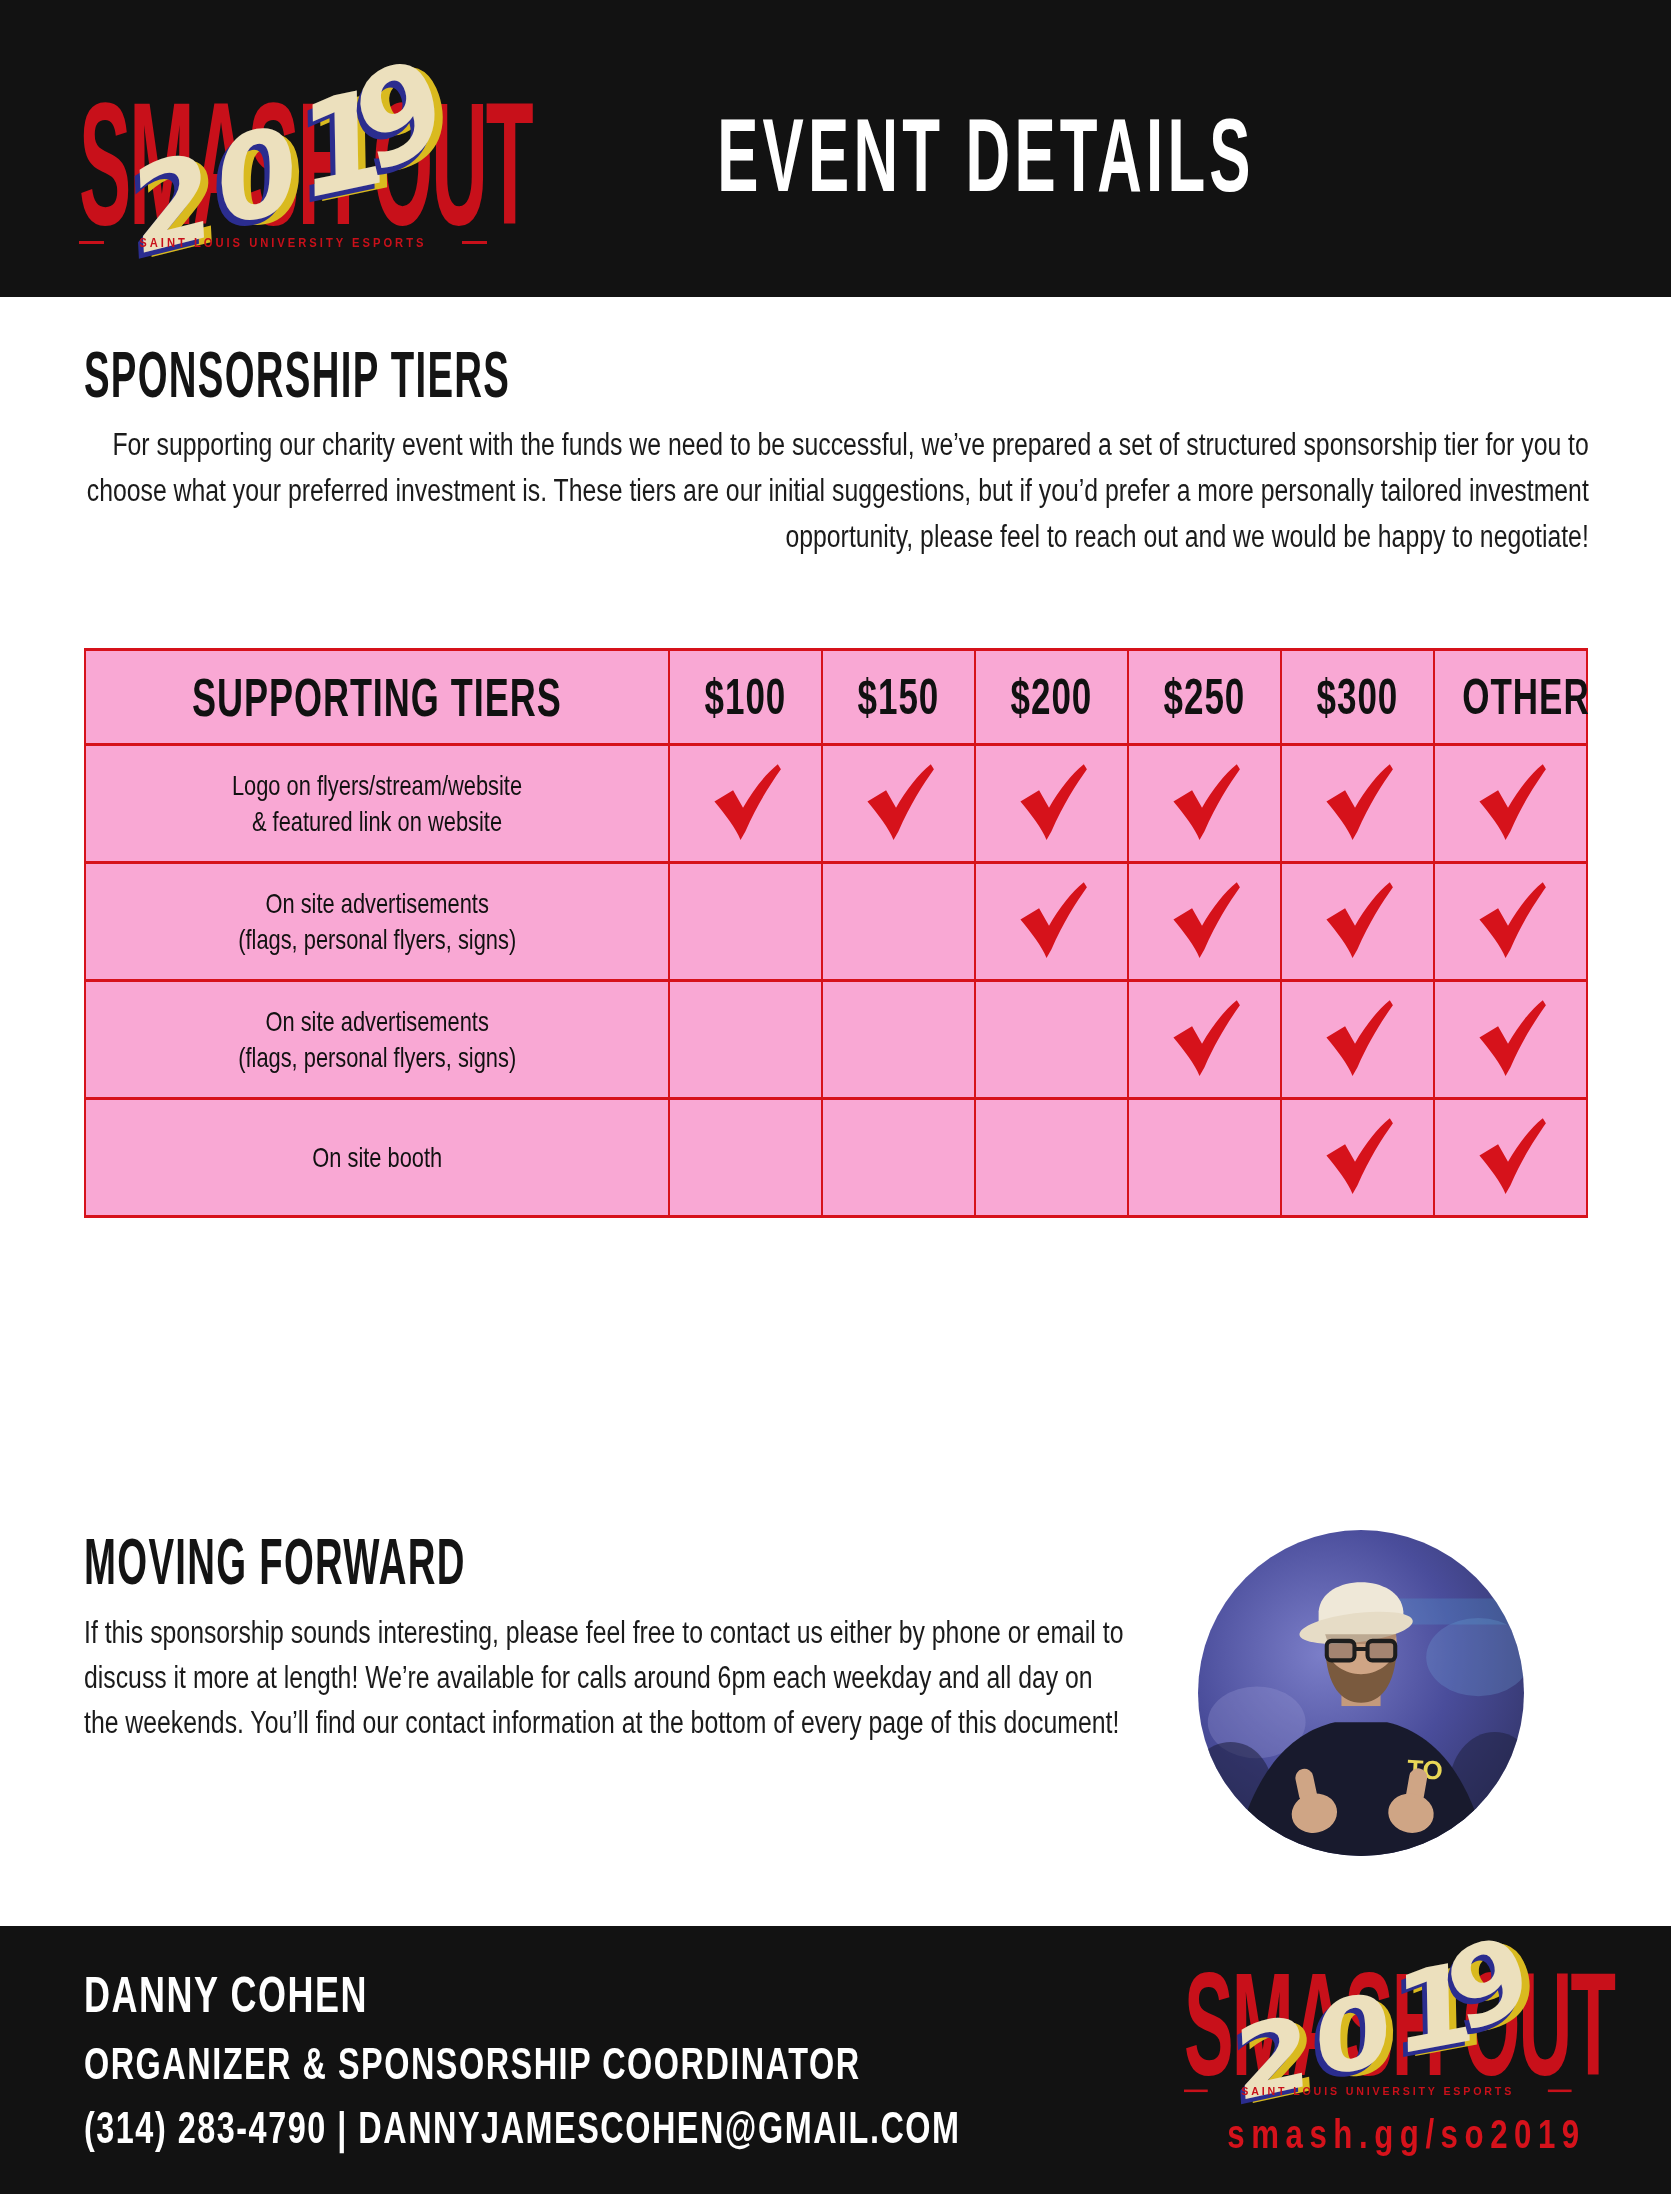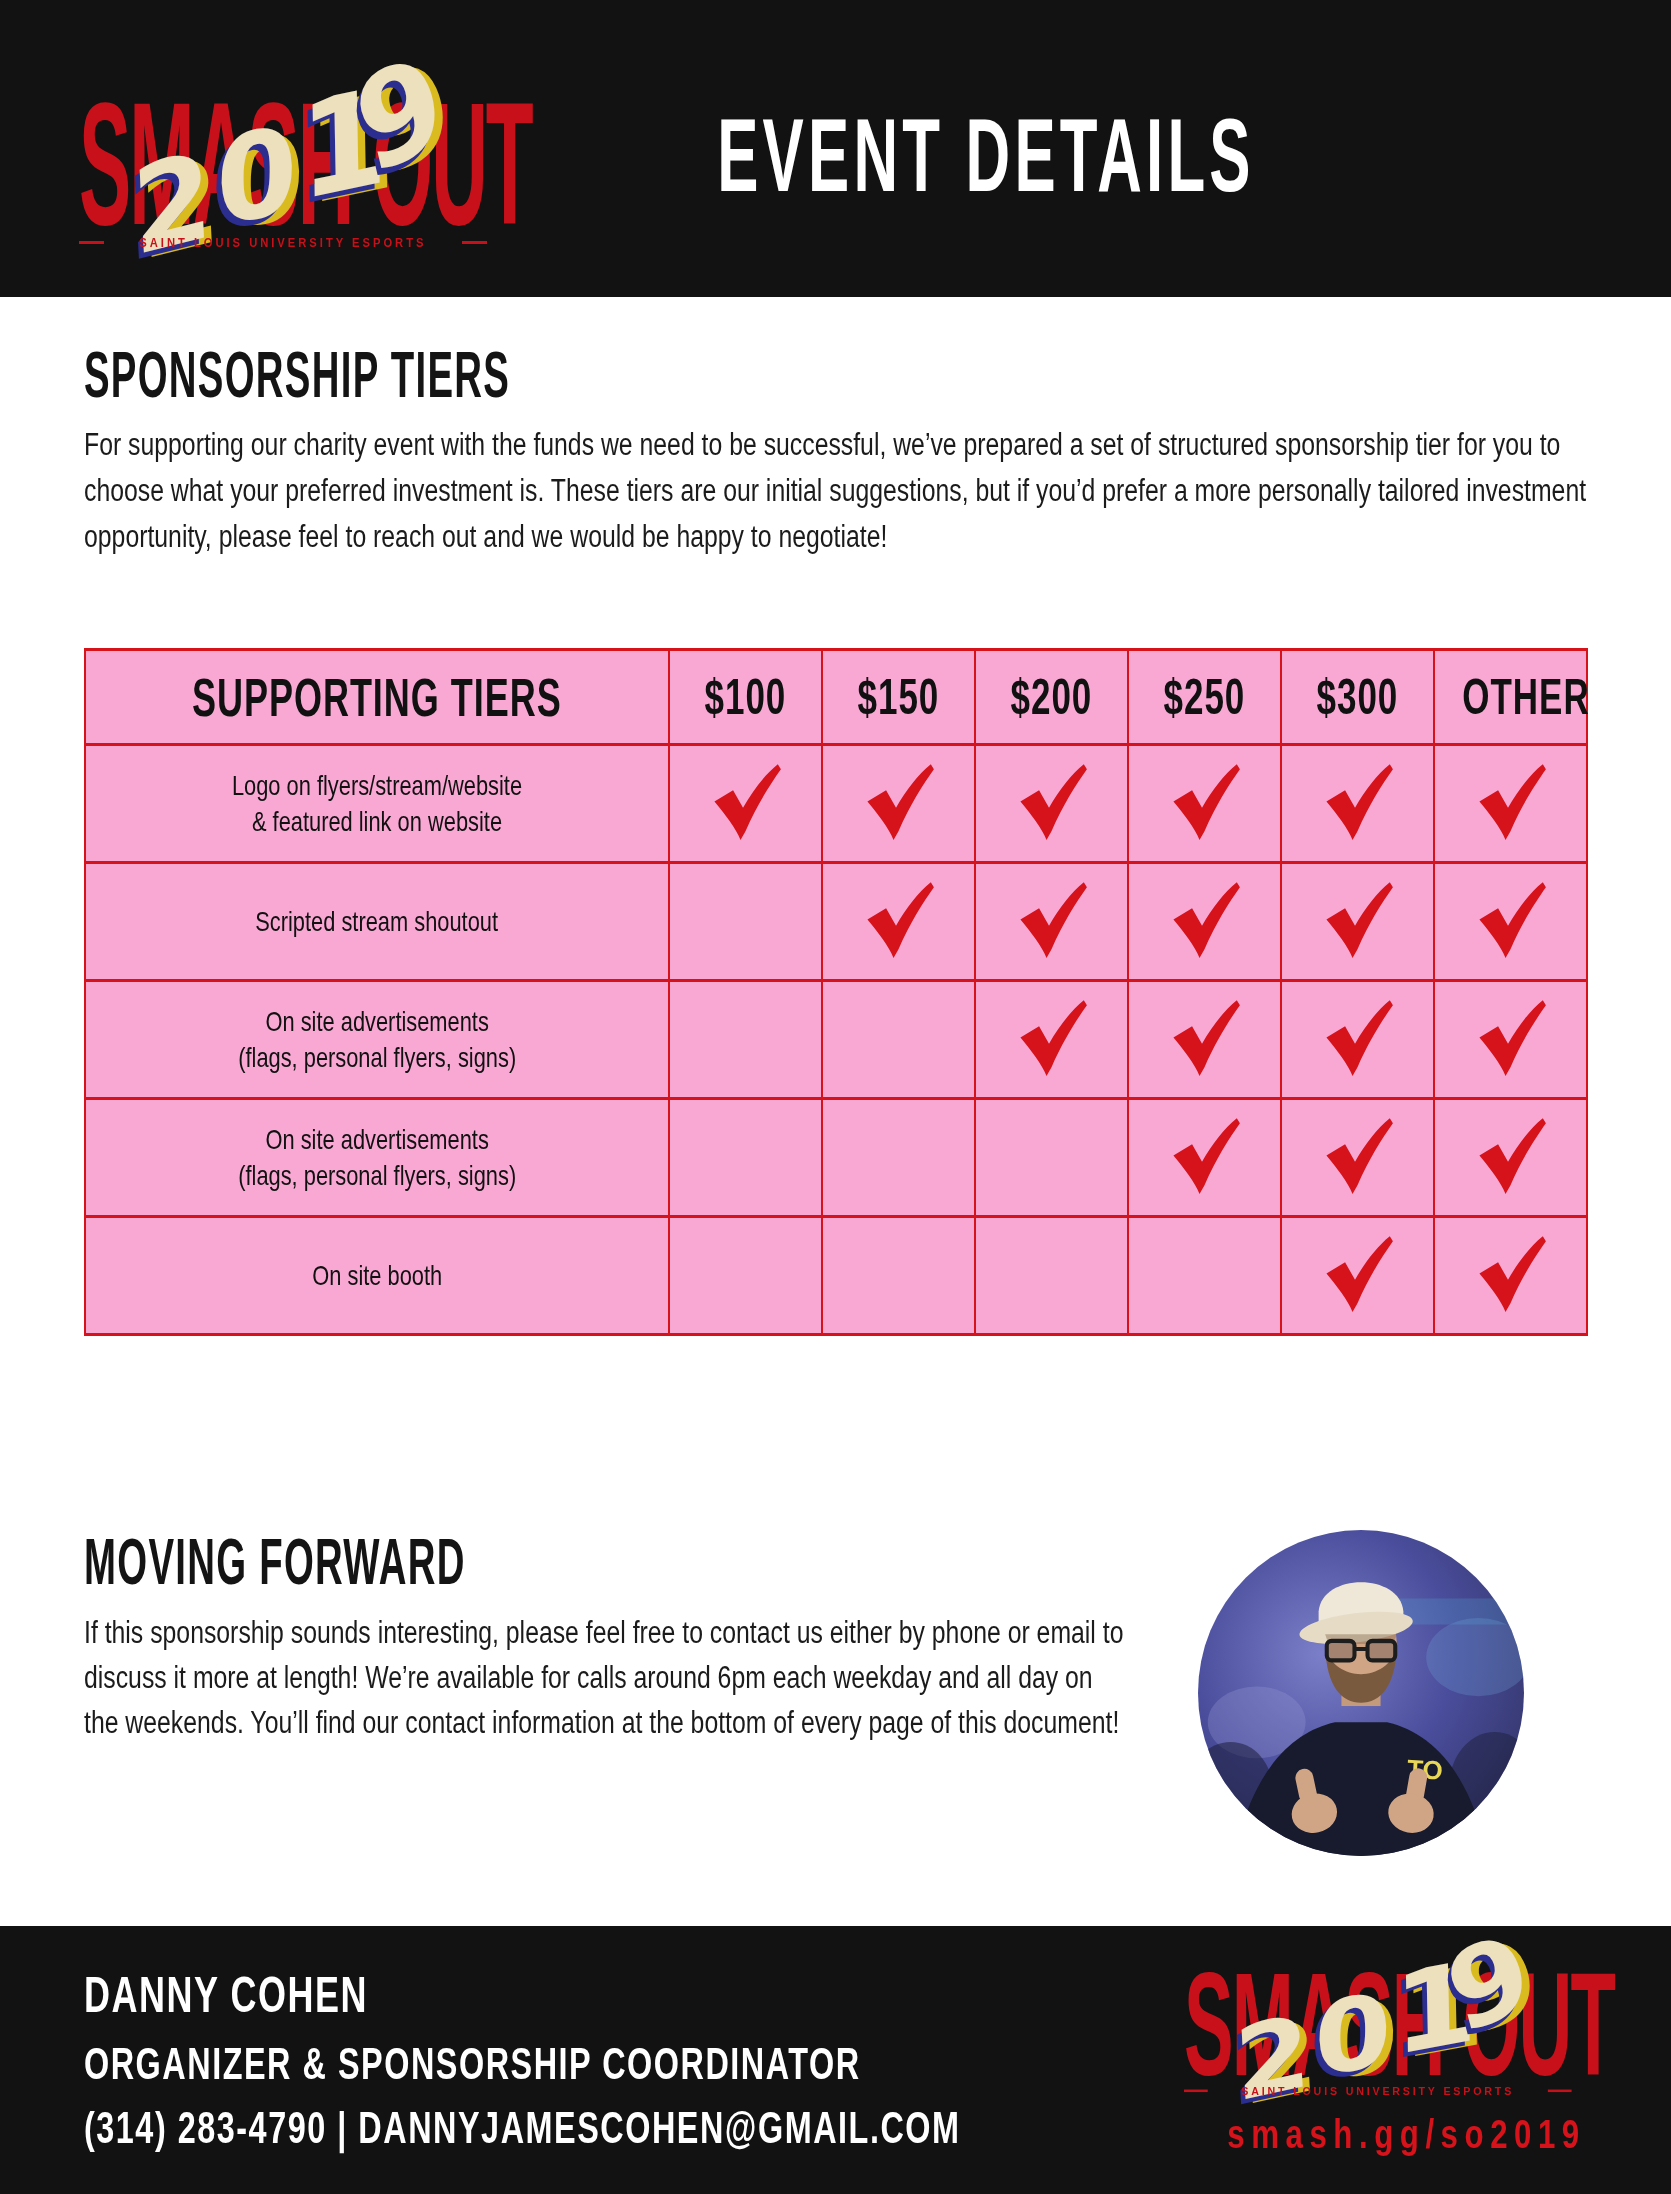--- a/index.html
+++ b/index.html
@@ -68,21 +68,21 @@
   }
   #tiers-heading{top:343px;}
   #forward-heading{top:1530px;}
 
   
   .copy{position:absolute;left:84px;overflow:visible;}
   .copy .squeeze{
     transform:scaleX(.80);transform-origin:left top;
     font-size:31px;line-height:46px;color:var(--ink);
   }
-  #tiers-copy{top:422px;width:1505px;}
+  #tiers-copy{top:422px;width:1505px;text-align:right;}
   #tiers-copy .squeeze{width:1881px;}
   #forward-copy{top:1610px;width:1045px;}
   #forward-copy .squeeze{width:1306px;line-height:45px;}
   #closing-copy{top:1840px;width:1045px;}
   #closing-copy .squeeze{width:1306px;}
 
   
   #tiers-table{
     position:absolute;left:84px;top:648px;width:1503px;
     border-collapse:collapse;table-layout:fixed;background:#f9a8d4;
@@ -184,49 +184,20 @@
     <tbody>
 
     <tr>
           <td><span class="sq-c feature-label">Logo on flyers/stream/website
 &amp; featured link on website</span></td>
           <td>
             <svg class="check" viewBox="0 0 120 132">
               <path d="M10 62 L40 44 L56 72 C72 44 92 18 112 2 L117 10 C100 34 78 68 60 110 L52 124 C44 104 28 84 10 62 Z"></path>
             </svg>
           </td>
-          <td>
-            <svg class="check" viewBox="0 0 120 132">
-              <path d="M10 62 L40 44 L56 72 C72 44 92 18 112 2 L117 10 C100 34 78 68 60 110 L52 124 C44 104 28 84 10 62 Z"></path>
-            </svg>
-          </td>
-          <td>
-            <svg class="check" viewBox="0 0 120 132">
-              <path d="M10 62 L40 44 L56 72 C72 44 92 18 112 2 L117 10 C100 34 78 68 60 110 L52 124 C44 104 28 84 10 62 Z"></path>
-            </svg>
-          </td>
-          <td>
-            <svg class="check" viewBox="0 0 120 132">
-              <path d="M10 62 L40 44 L56 72 C72 44 92 18 112 2 L117 10 C100 34 78 68 60 110 L52 124 C44 104 28 84 10 62 Z"></path>
-            </svg>
-          </td>
-          <td>
-            <svg class="check" viewBox="0 0 120 132">
-              <path d="M10 62 L40 44 L56 72 C72 44 92 18 112 2 L117 10 C100 34 78 68 60 110 L52 124 C44 104 28 84 10 62 Z"></path>
-            </svg>
-          </td>
-          <td>
-            <svg class="check" viewBox="0 0 120 132">
-              <path d="M10 62 L40 44 L56 72 C72 44 92 18 112 2 L117 10 C100 34 78 68 60 110 L52 124 C44 104 28 84 10 62 Z"></path>
-            </svg>
-          </td>
-        </tr>
-        <tr>
-          <td><span class="sq-c feature-label">Scripted stream shoutout</span></td>
-          <td></td>
           <td>
             <svg class="check" viewBox="0 0 120 132">
               <path d="M10 62 L40 44 L56 72 C72 44 92 18 112 2 L117 10 C100 34 78 68 60 110 L52 124 C44 104 28 84 10 62 Z"></path>
             </svg>
           </td>
           <td>
             <svg class="check" viewBox="0 0 120 132">
               <path d="M10 62 L40 44 L56 72 C72 44 92 18 112 2 L117 10 C100 34 78 68 60 110 L52 124 C44 104 28 84 10 62 Z"></path>
             </svg>
           </td>

